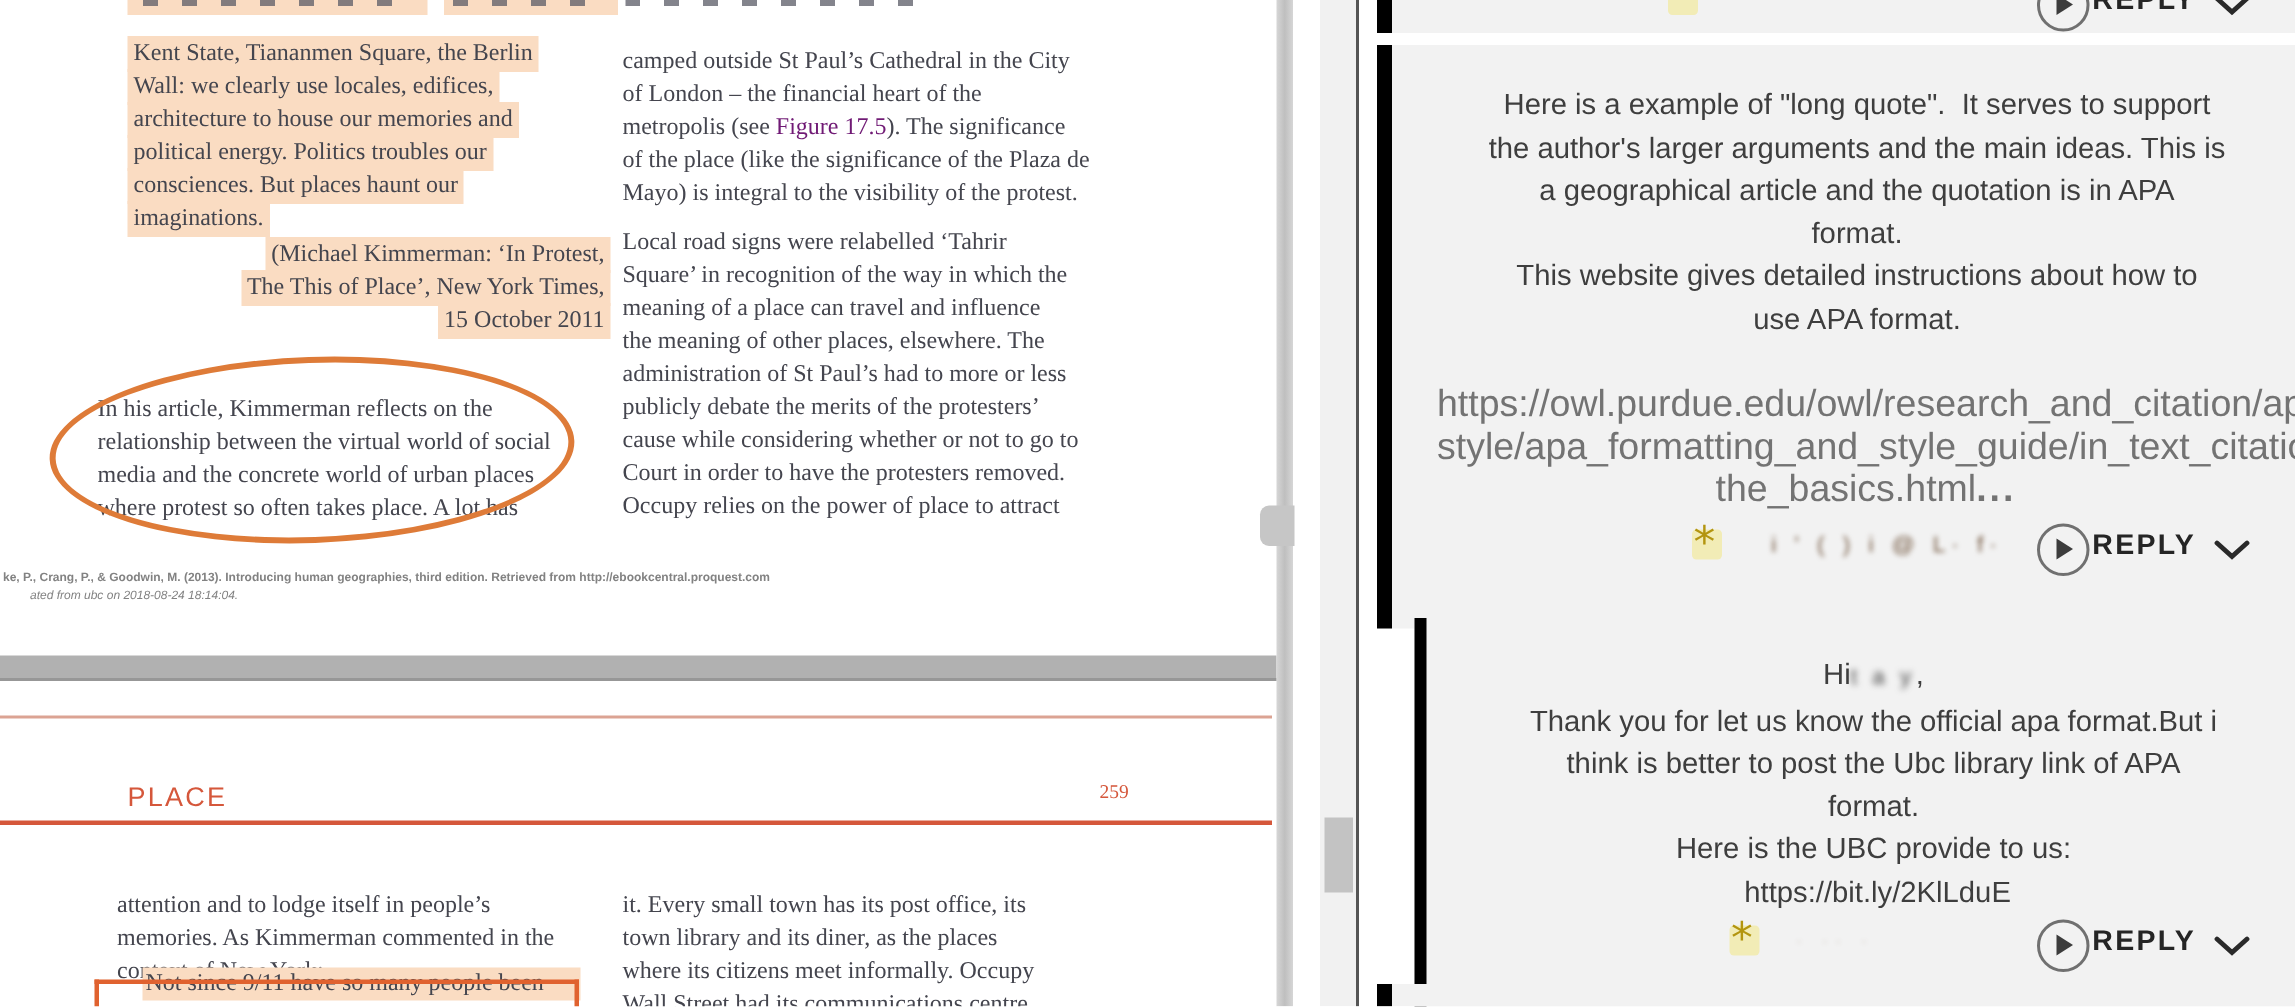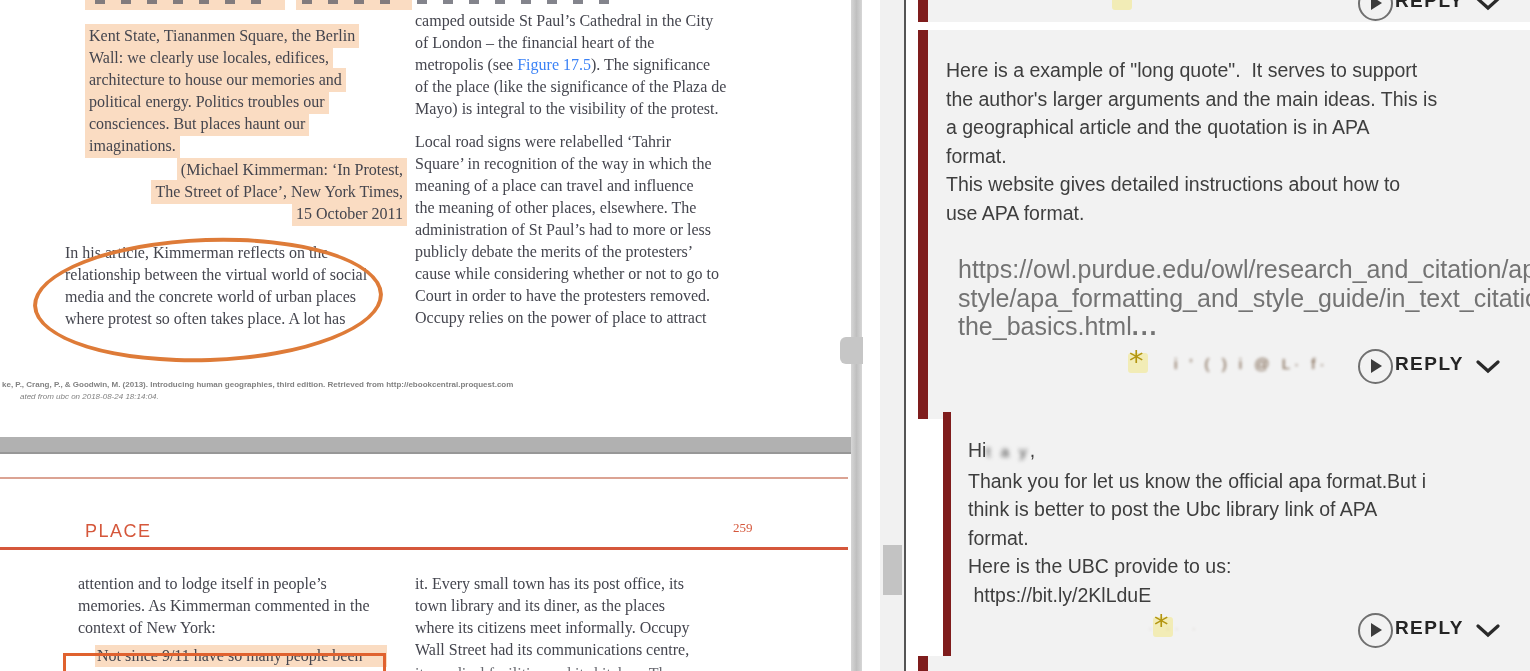--- a/index.html
+++ b/index.html
@@ -4,24 +4,24 @@
 <style>
   html,body{margin:0;padding:0;background:#fff;}
   #root{position:relative;width:1530px;height:671px;overflow:hidden;background:#fff;
         font-family:"Liberation Sans",sans-serif;}
   
   .doc-text{font-family:"Liberation Serif","DejaVu Serif",serif;color:#44454e;}
   .abs{position:absolute;}
   .pre{white-space:pre;}
   .docline{font-size:16px;line-height:22px;white-space:nowrap;}
   .hl{background:#fadcc2;padding:1px 4px;display:inline-block;}
-  .docpara{font-size:16px;line-height:22px;}
+  .docpara{font-size:16px;line-height:22px;margin-top:20px;}
   .cit{width:322px;text-align:right;}
   .ital{}
-  .figlink{color:#3b82f6;}
+  .figlink{color:#701a75;}
   .fragbox{position:absolute;top:0;height:10px;background:#fadcc2;}
   .fragmarks{position:absolute;top:0;height:4px;
      background:repeating-linear-gradient(90deg,#5a5b66 0 10px,transparent 10px 26px);opacity:.75;}
   .pgfooter{font-size:8px;line-height:12px;color:#828282;font-family:"Liberation Sans",sans-serif;white-space:pre;}
   #pagebreak{position:absolute;left:0;top:437px;width:851px;height:15px;background:#b1b1b1;border-bottom:2px solid #979797;}
   #p2-thinline{position:absolute;left:0;top:477px;width:848px;height:2px;background:#dba393;}
   #p2-thickline{position:absolute;left:0;top:547px;width:848px;height:3px;background:#d5573b;}
   #p2-head{position:absolute;left:85px;top:521px;font-size:18px;letter-spacing:1.5px;color:#d5573b;}
   #p2-num{position:absolute;left:733px;top:520px;font-size:13px;color:#d5573b;font-family:"Liberation Serif",serif;}
   #ellipse{position:absolute;left:33px;top:238px;width:342px;height:116px;
@@ -32,21 +32,21 @@
   
   #innerbar{position:absolute;left:851px;top:0;width:11px;height:671px;
             background:linear-gradient(90deg,#d6d6d6,#bfbfbf 50%,#d6d6d6);}
   #innerhandle{position:absolute;left:840px;top:337px;width:23px;height:27px;background:#c6c6c6;border-radius:6px 0 0 6px;}
   
   #outertrack{position:absolute;left:880px;top:0;width:24px;height:671px;background:#f1f1f1;}
   #outerthumb{position:absolute;left:883px;top:545px;width:19px;height:50px;background:#c3c3c3;}
   #divider{position:absolute;left:904px;top:0;width:2px;height:671px;background:#555;}
   
   #comments{position:absolute;left:906px;top:0;width:624px;height:671px;background:#fff;}
-  .card{position:absolute;left:12px;right:0;background:#f2f2f2;border-left:10px solid #7f1d1d;overflow:hidden;}
+  .card{position:absolute;left:12px;right:0;background:#f2f2f2;border-left:10px solid #000000;overflow:hidden;text-align:center;}
   .cbody{font-size:19.5px;line-height:28.5px;color:#3e3e3e;}
   .curl{font-size:25px;line-height:28.5px;color:#737373;margin-left:12px;}
   .cellip{font-weight:bold;letter-spacing:2px;}
   .meta{position:relative;height:40px;}
   .star{position:absolute;right:382px;top:6px;width:20px;height:20px;background:#f2ecb6;border-radius:3px;}
   .starglyph{position:absolute;left:1px;top:-6px;font-size:29px;line-height:29px;color:#b3950f;font-family:"DejaVu Sans",sans-serif;}
   .blurred{position:absolute;right:188px;top:8px;width:168px;font-size:15px;letter-spacing:4px;color:#6d5138;
            filter:blur(1.6px);white-space:nowrap;overflow:hidden;}
   .blurred.faint{opacity:.22;right:232px;width:150px;}
   .play{position:absolute;right:137px;top:2px;width:31px;height:31px;border:2.5px solid #707070;border-radius:50%;}
@@ -68,21 +68,21 @@
     <div class="fragmarks" style="left:302px;width:104px;"></div>
 
     <div class="abs doc-text docline" style="left:85px;top:24px;"><span class="hl">Kent State, Tiananmen Square, the Berlin</span></div>
     <div class="abs doc-text docline" style="left:85px;top:46px;"><span class="hl">Wall: we clearly use locales, edifices,</span></div>
     <div class="abs doc-text docline" style="left:85px;top:68px;"><span class="hl">architecture to house our memories and</span></div>
     <div class="abs doc-text docline" style="left:85px;top:90px;"><span class="hl">political energy. Politics troubles our</span></div>
     <div class="abs doc-text docline" style="left:85px;top:112px;"><span class="hl">consciences. But places haunt our</span></div>
     <div class="abs doc-text docline" style="left:85px;top:134px;"><span class="hl">imaginations.</span></div>
 
     <div class="abs doc-text docline cit" style="left:85px;top:158px;"><span class="hl">(Michael Kimmerman: ‘In Protest,</span></div>
-    <div class="abs doc-text docline cit" style="left:85px;top:180px;"><span class="hl"><span>The Street of Place’, </span><span class="ital">New York Times</span><span>,</span></span></div>
+    <div class="abs doc-text docline cit" style="left:85px;top:180px;"><span class="hl"><span>The This of Place’, </span><span class="ital">New York Times</span><span>,</span></span></div>
     <div class="abs doc-text docline cit" style="left:85px;top:202px;"><span class="hl">15 October 2011</span></div>
 
     <div class="abs doc-text docpara pre" style="left:65px;top:242px;">In his article, Kimmerman reflects on the
 relationship between the virtual world of social
 media and the concrete world of urban places
 where protest so often takes place. A lot has</div>
     <div id="ellipse"></div>
 
     <div class="fragmarks" style="left:417px;width:200px;top:0;"></div>
     <div class="abs doc-text docpara pre" style="left:415px;top:10px;"><span>camped outside St Paul’s Cathedral in the City

